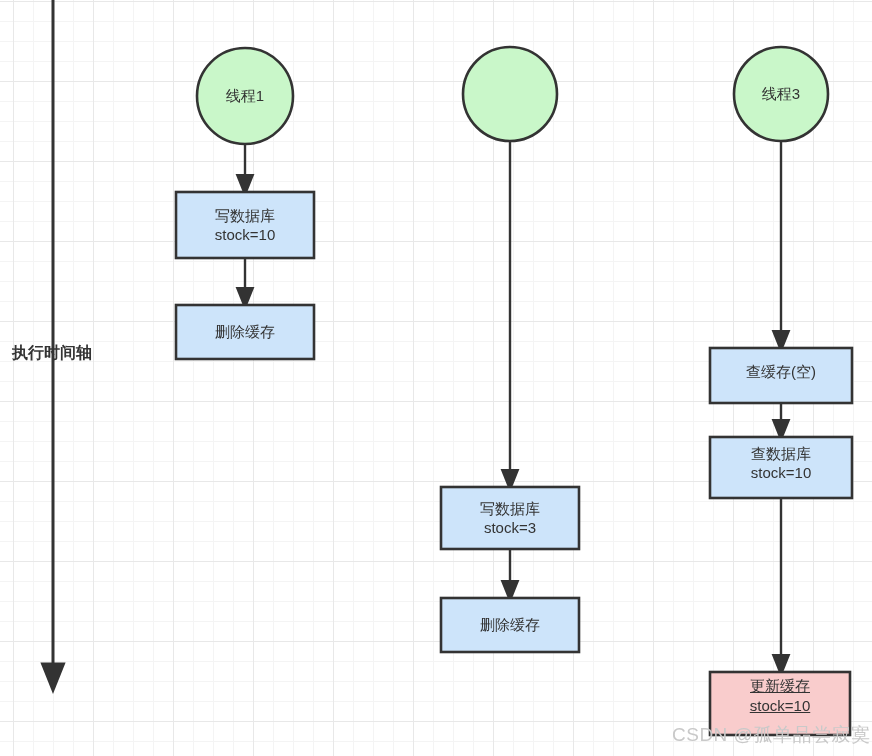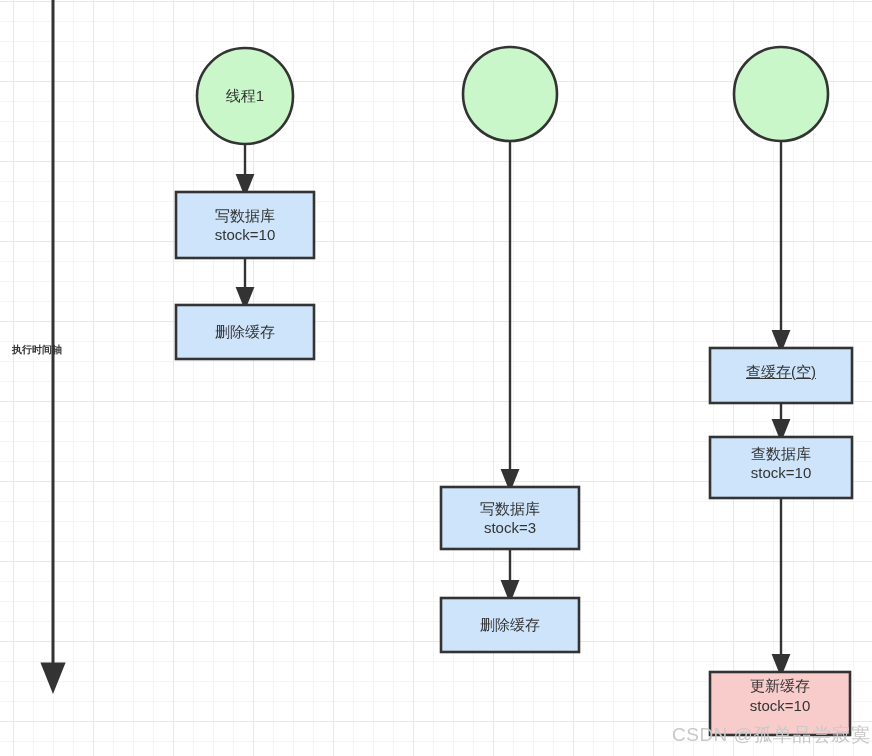--- a/index.html
+++ b/index.html
@@ -46,21 +46,21 @@
     color: #333333;
     font-size: 15px;
     line-height: 1.30;
     pointer-events: none;
     white-space: nowrap;
   }
   .node-label .l2 { letter-spacing: 0px; }
   .axis-label {
     position: absolute;
     color: #333333;
-    font-size: 10px;
+    font-size: 16px;
     font-weight: bold;
     white-space: nowrap;
   }
   .watermark {
     position: absolute;
     color: #c9c9c9;
     font-size: 19px;
     white-space: nowrap;
     letter-spacing: 0.5px;
   }
@@ -129,30 +129,33 @@
 
   <div class="node-label" style="left:441px; top:487px; width:138px; height:62px;">
     <span class="l1">写数据库</span>
     <span class="l2">stock=3</span>
   </div>
 
   <div class="node-label" style="left:441px; top:598px; width:138px; height:54px;">
     <span class="l1">删除缓存</span>
   </div>
 
+  <div class="node-label" style="left:734px; top:47px; width:94px; height:94px;">
+    <span class="l1">线程3</span>
+  </div>
 
-  <div class="node-label" style="left:710px; top:348px; width:142px; height:47px;text-decoration:underline;">
+  <div class="node-label" style="left:710px; top:348px; width:142px; height:47px;">
     <span class="l1">查缓存(空)</span>
   </div>
 
   <div class="node-label" style="left:710px; top:437px; width:142px; height:52px;">
     <span class="l1">查数据库</span>
     <span class="l2">stock=10</span>
   </div>
 
-  <div class="node-label" style="left:710px; top:672px; width:140px; height:47px;">
+  <div class="node-label" style="left:710px; top:672px; width:140px; height:47px;text-decoration:underline;">
     <span class="l1">更新缓存</span>
     <span class="l2">stock=10</span>
   </div>
 
   <div class="watermark" style="left:672px; top:722px;">CSDN @孤单品尝寂寞</div>
 
 </div>
 
 </body></html>

